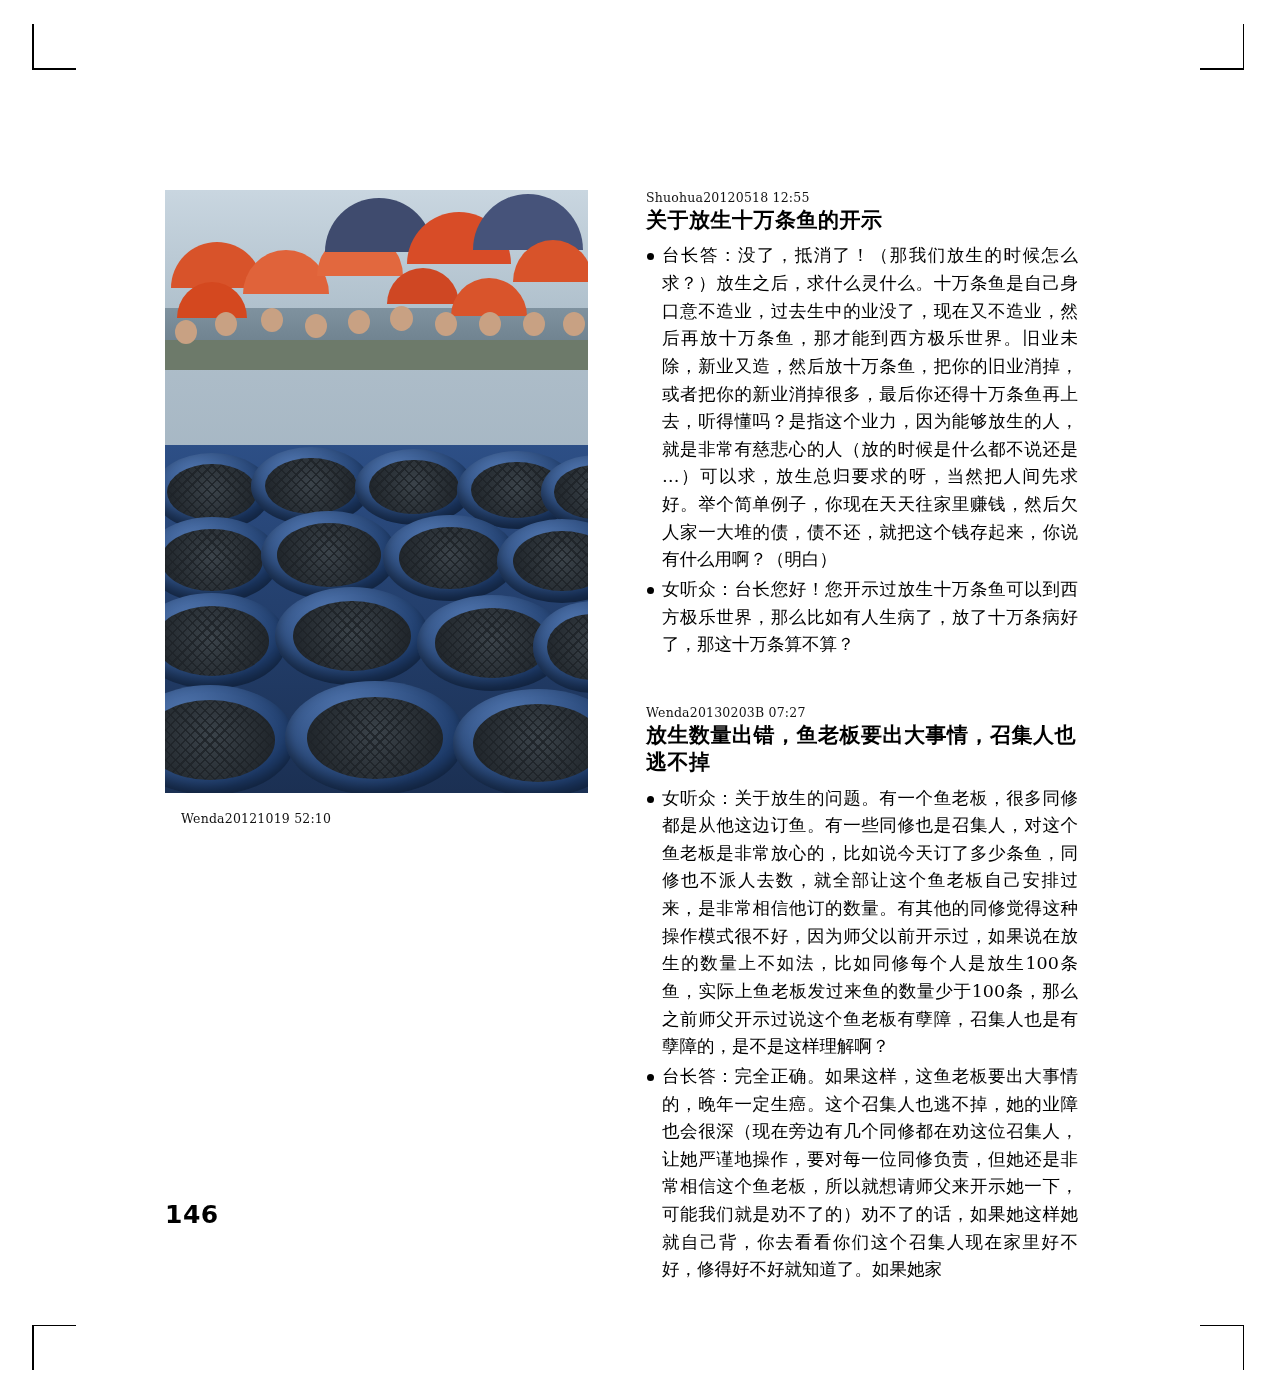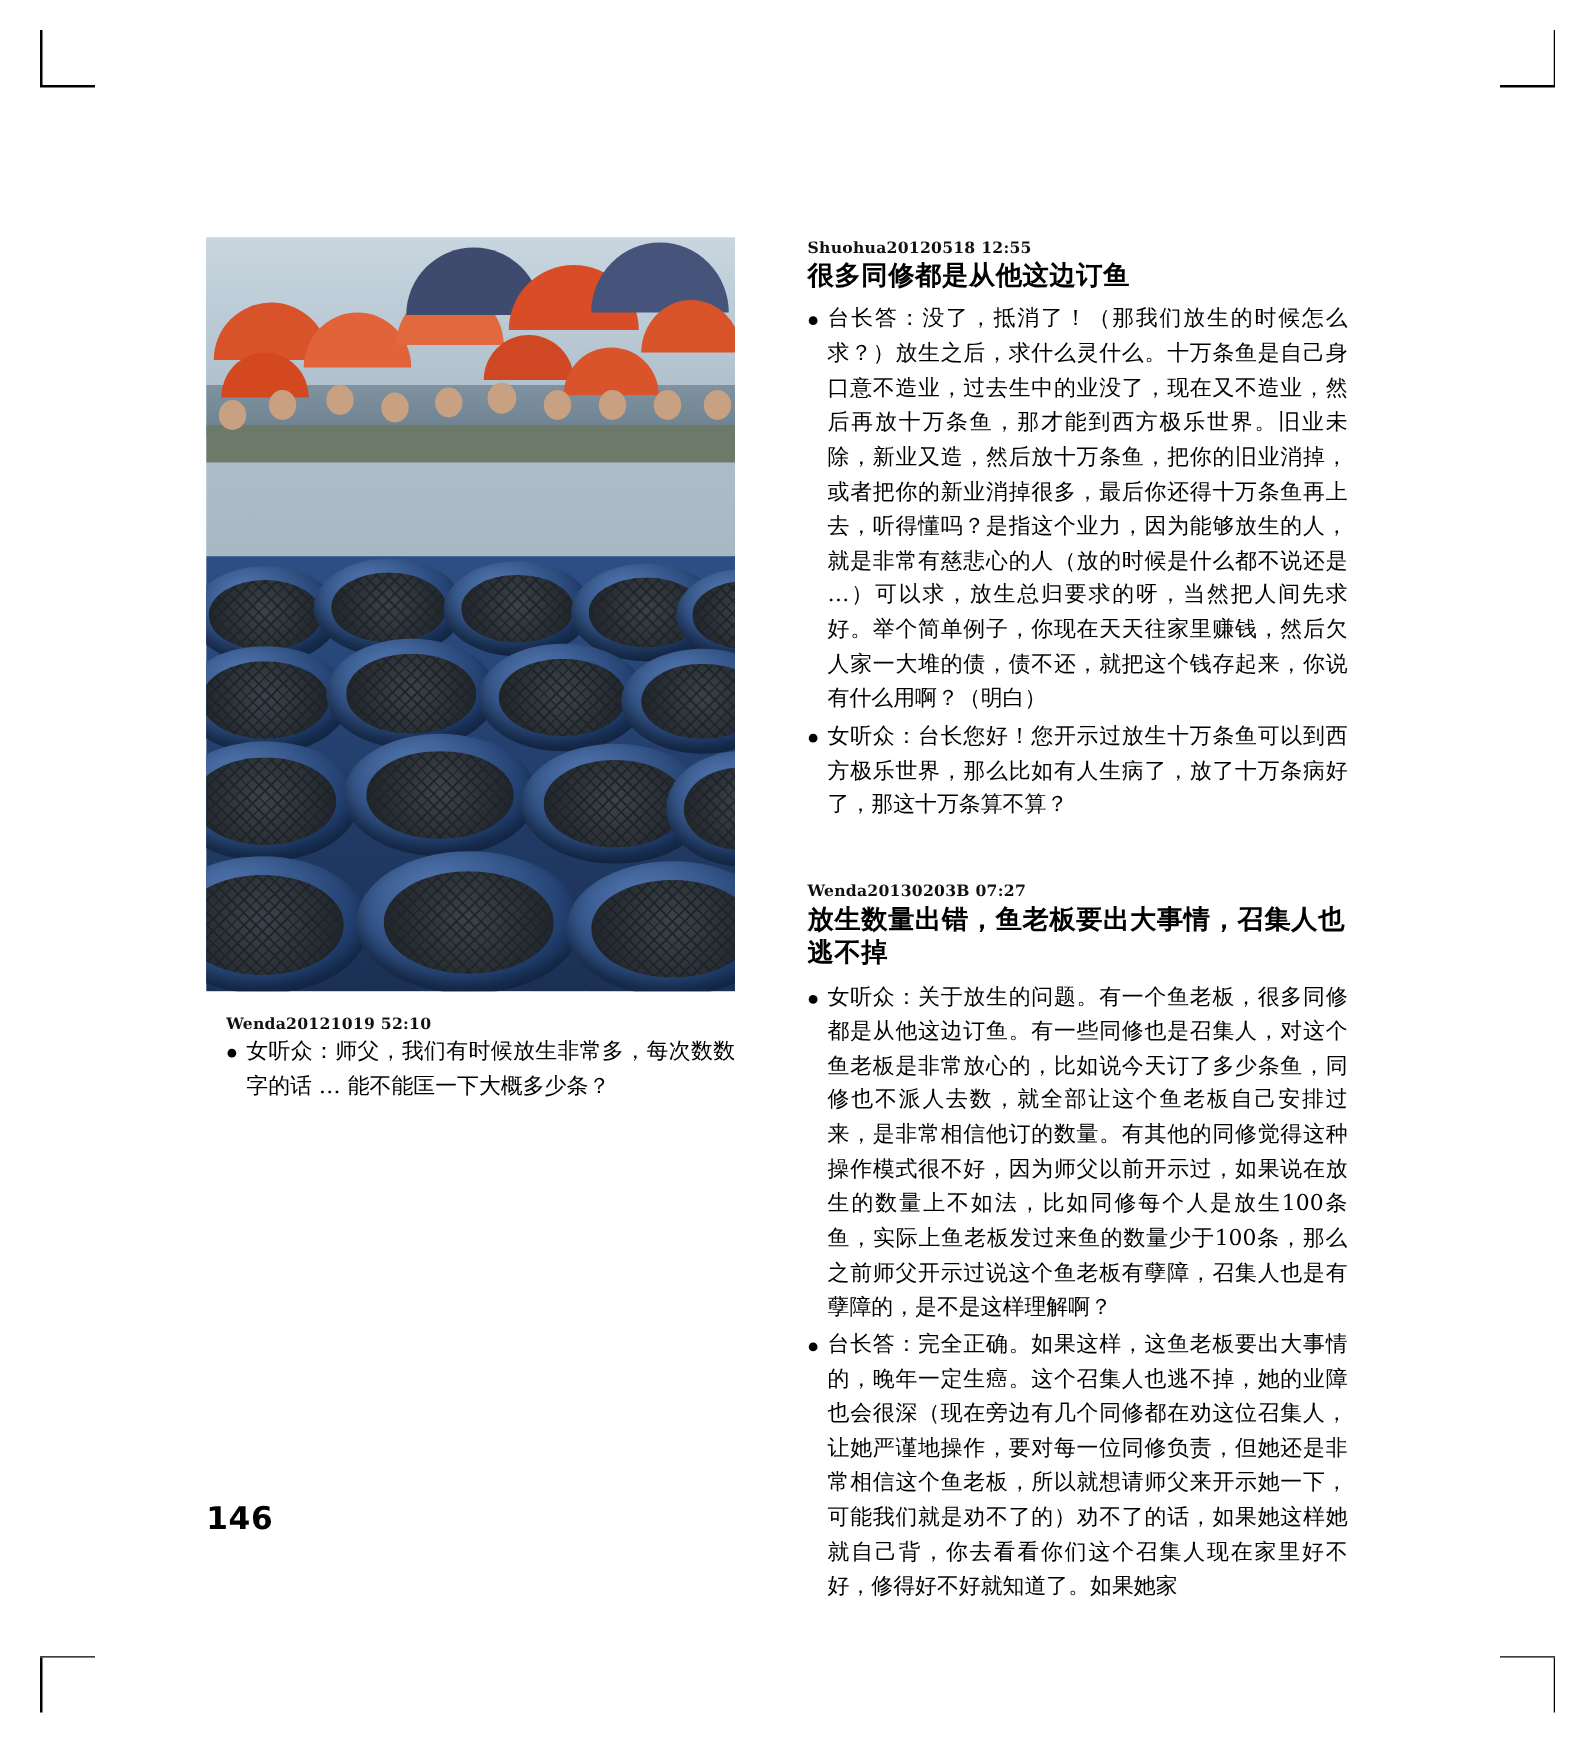--- a/index.html
+++ b/index.html
@@ -130,21 +130,20 @@
       radial-gradient(circle at 50% 45%, #3b434a, #1a1f24);
   }
 
   
   .ref {
     font-family: "DejaVu Serif", "Liberation Serif", serif;
     font-size: 12.5px;
     color: #111;
     margin-bottom: 2px;
     letter-spacing: .2px;
-    font-weight: bold;
   }
   h2.title {
     font-family: "DejaVu Sans", "Liberation Sans", sans-serif;
     font-size: 21px;
     font-weight: bold;
     line-height: 1.3;
     margin: 2px 0 8px 0;
     letter-spacing: .5px;
   }
   .qa {
@@ -288,30 +287,29 @@
             <div class="net"></div>
           </div>
         <div class="barrel" style="left:288px; top:244px; width:170px; height:108px;">
             <div class="net"></div>
           </div>
       </div>
     </div>
 
     <div class="block" style="margin-top:18px;margin-left:16px;">
       <div class="ref">Wenda20121019   52:10</div>
-      <p class="qa">女听众：师父，我们有时候放生非常多，每次数数字的话 … 能不能匡一下大概多少条？</p>
     </div>
 
   </div>
 
   <div class="col-right">
 
     <div class="block">
       <div class="ref">Shuohua20120518   12:55</div>
-      <h2 class="title">很多同修都是从他这边订鱼</h2>
+      <h2 class="title">关于放生十万条鱼的开示</h2>
       <p class="qa">台长答：没了，抵消了！（那我们放生的时候怎么求？）放生之后，求什么灵什么。十万条鱼是自己身口意不造业，过去生中的业没了，现在又不造业，然后再放十万条鱼，那才能到西方极乐世界。旧业未除，新业又造，然后放十万条鱼，把你的旧业消掉，或者把你的新业消掉很多，最后你还得十万条鱼再上去，听得懂吗？是指这个业力，因为能够放生的人，就是非常有慈悲心的人（放的时候是什么都不说还是 …）可以求，放生总归要求的呀，当然把人间先求好。举个简单例子，你现在天天往家里赚钱，然后欠人家一大堆的债，债不还，就把这个钱存起来，你说有什么用啊？（明白）</p>
       <p class="qa">女听众：台长您好！您开示过放生十万条鱼可以到西方极乐世界，那么比如有人生病了，放了十万条病好了，那这十万条算不算？</p>
     </div>
 
     <div class="block spaced">
       <div class="ref">Wenda20130203B   07:27</div>
       <h2 class="title">放生数量出错，鱼老板要出大事情，召集人也逃不掉</h2>
       <p class="qa">女听众：关于放生的问题。有一个鱼老板，很多同修都是从他这边订鱼。有一些同修也是召集人，对这个鱼老板是非常放心的，比如说今天订了多少条鱼，同修也不派人去数，就全部让这个鱼老板自己安排过来，是非常相信他订的数量。有其他的同修觉得这种操作模式很不好，因为师父以前开示过，如果说在放生的数量上不如法，比如同修每个人是放生100条鱼，实际上鱼老板发过来鱼的数量少于100条，那么之前师父开示过说这个鱼老板有孽障，召集人也是有孽障的，是不是这样理解啊？</p>
       <p class="qa">台长答：完全正确。如果这样，这鱼老板要出大事情的，晚年一定生癌。这个召集人也逃不掉，她的业障也会很深（现在旁边有几个同修都在劝这位召集人，让她严谨地操作，要对每一位同修负责，但她还是非常相信这个鱼老板，所以就想请师父来开示她一下，可能我们就是劝不了的）劝不了的话，如果她这样她就自己背，你去看看你们这个召集人现在家里好不好，修得好不好就知道了。如果她家</p>
     </div>

